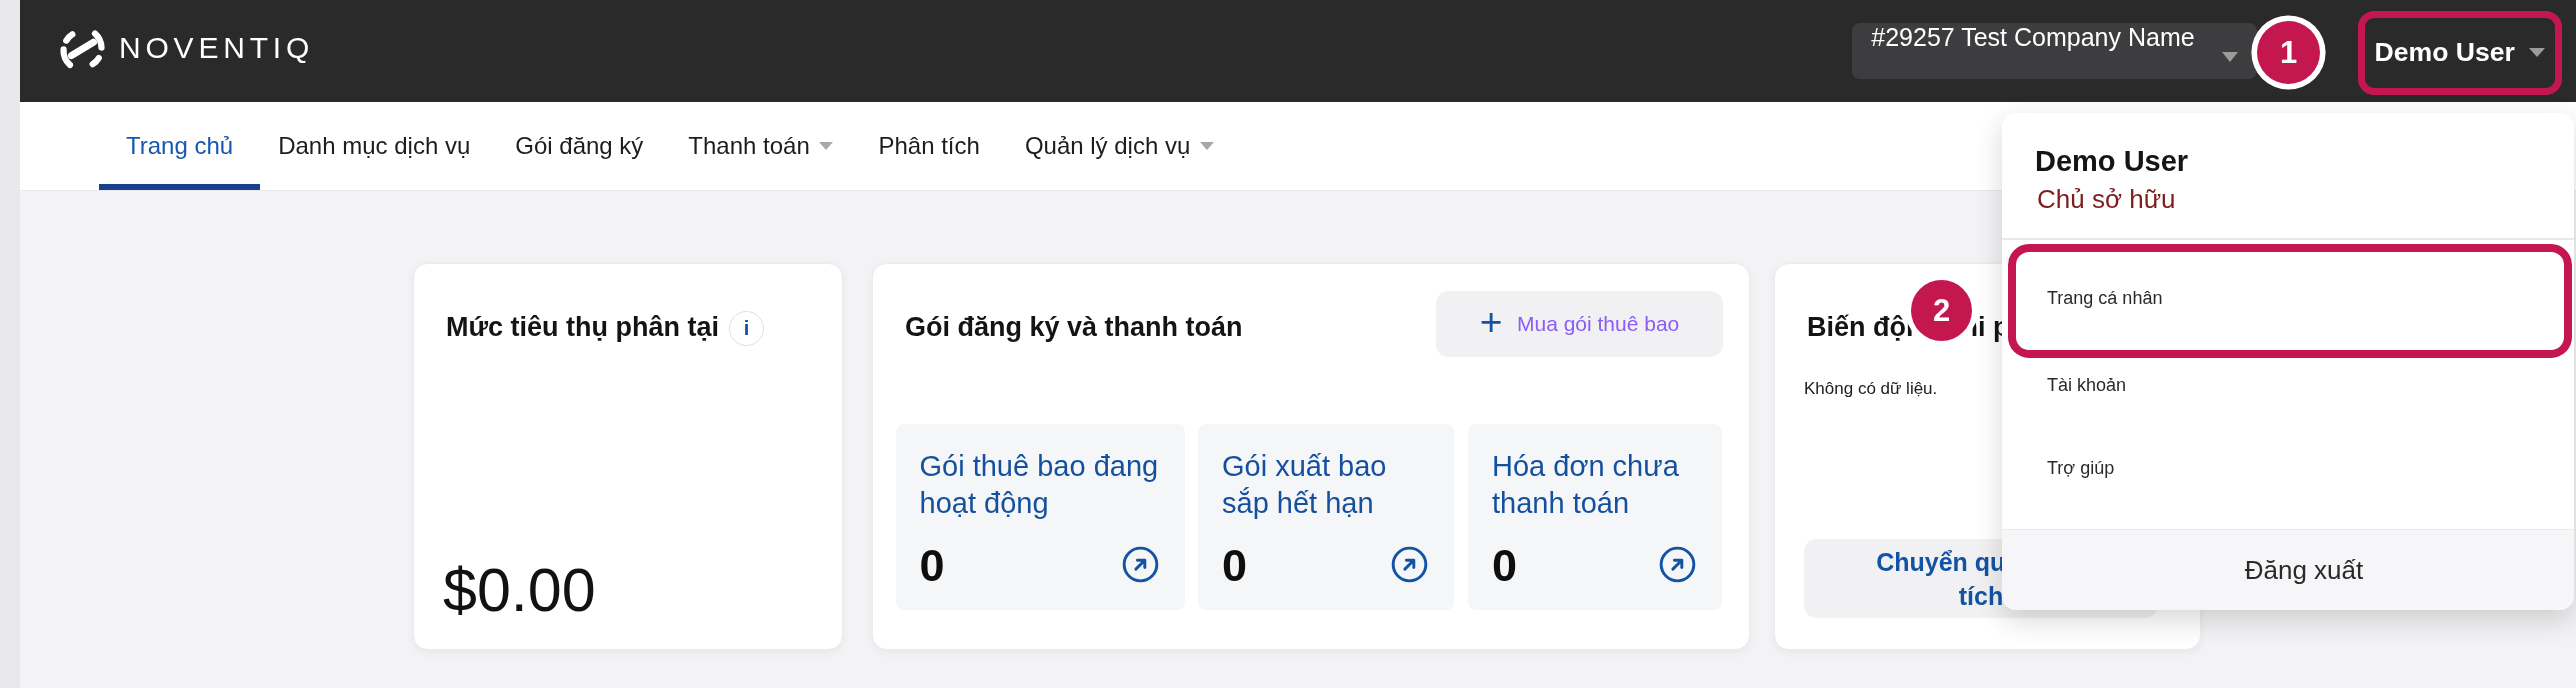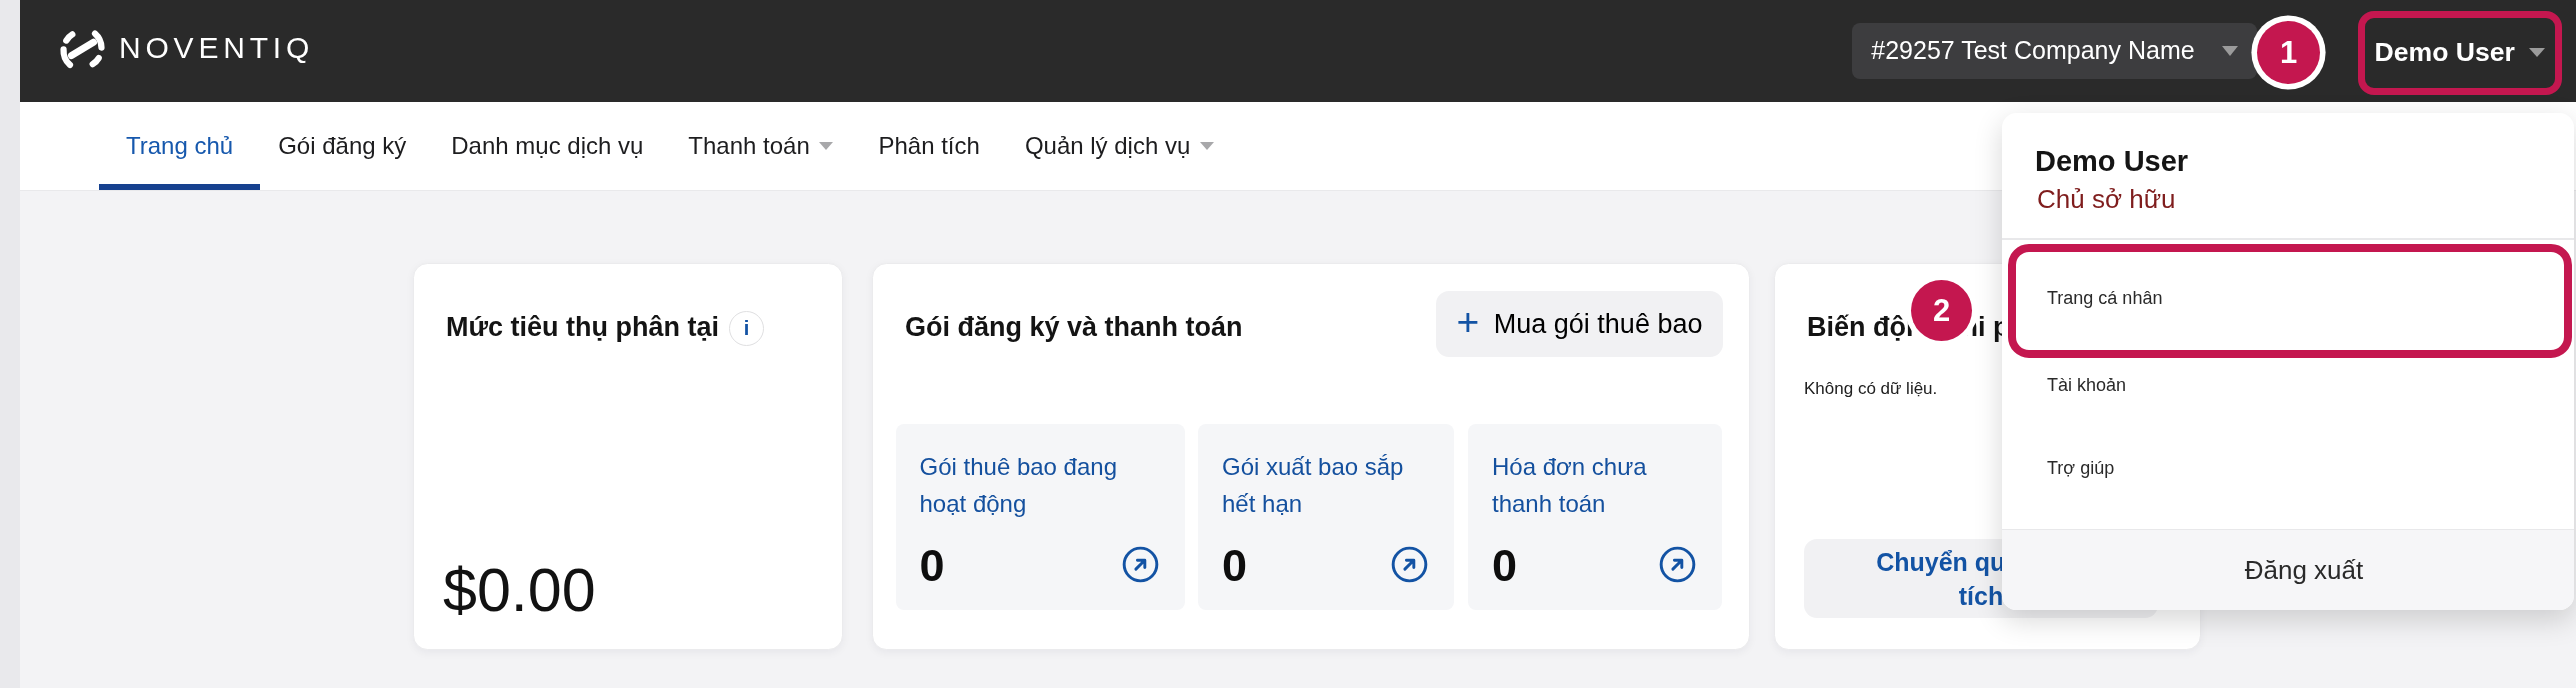--- a/index.html
+++ b/index.html
@@ -11,22 +11,22 @@
     margin-left:20px;
   }
   .abs{position:absolute;}
 
   
   .header{left:0;top:0;width:2576px;height:102px;background:#2a2a2a;z-index:10;}
   .logo{left:39px;top:22px;height:52px;display:flex;align-items:center;gap:13px;}
   .logo-text{color:#ffffff;font-size:30px;font-weight:500;letter-spacing:4.8px;}
   .company-pill{
     left:1832px;top:22.5px;width:405px;height:56px;box-sizing:border-box;
-    background:#3d3d3f;border-radius:8px;display:flex;align-items:center;
-    padding:0 19.3px;cursor:pointer;
+    background:#3d3d3f;border-radius:8px;display:flex;align-items:flex-start;
+    padding:0 19.3px;cursor:pointer;flex-direction:column;
   }
   .company-pill .label{color:#ffffff;font-size:25px;font-weight:500;white-space:nowrap;}
   .caret-down{
     width:0;height:0;border-left:8.9px solid transparent;border-right:8.9px solid transparent;
     border-top:10.5px solid #9b9b9b;display:inline-block;flex:none;
   }
   .company-pill .caret-down{margin-left:auto;}
   .step-badge{
     border-radius:50%;background:#c4174f;color:#fff;font-weight:700;
     display:flex;align-items:center;justify-content:center;
@@ -69,26 +69,26 @@
     display:flex;align-items:center;justify-content:center;
     color:#1353a4;font-size:20px;font-weight:700;cursor:pointer;
   }
   .amount{position:absolute;left:29px;bottom:24px;font-size:61px;font-weight:400;color:#121212;}
 
   .buy-btn{
     position:absolute;left:563px;top:27px;width:287px;height:66px;border-radius:13px;
     background:#f1f1f3;display:flex;align-items:center;justify-content:center;gap:14.5px;cursor:pointer;
   }
   .buy-btn .plus{color:#1353a4;font-size:39px;font-weight:400;line-height:0;transform:translateY(-2.4px);}
-  .buy-btn .label{color:#000000;font-size:27px;font-weight:500;white-space:nowrap;}
+  .buy-btn .label{color:#8b5cf6;font-size:21px;font-weight:500;white-space:nowrap;}
 
   .tile{
     position:absolute;top:160px;height:186px;background:#f5f6f8;border-radius:8px;box-sizing:border-box;
   }
-  .tile .tile-label{padding:24px 21px 0 24px;font-size:24px;font-weight:500;color:#14509e;line-height:37px;}
+  .tile .tile-label{padding:24px 21px 0 24px;font-size:29px;font-weight:500;color:#14509e;line-height:37px;}
   .tile .tile-value{position:absolute;left:24px;bottom:17.7px;font-size:45px;font-weight:700;color:#0e0e0e;}
   .tile .arrow-icon{position:absolute;right:26px;bottom:27px;width:37px;height:37px;cursor:pointer;}
 
   .empty-text{position:absolute;left:29px;top:115px;font-size:17px;color:#202020;}
   .link-btn{
     position:absolute;left:29px;top:275px;width:354px;height:79px;border-radius:13px;
     background:#f1f1f3;display:flex;align-items:center;justify-content:center;cursor:pointer;
   }
   .link-btn .label{
     display:inline-block;width:211px;text-align:center;
@@ -144,24 +144,24 @@
       <span class="label">Demo User</span>
       <span class="caret-down"></span>
     </div>
   </div>
 
   <div class="abs nav">
     <div class="nav-item active">
       <span>Trang chủ</span>
     </div>
     <div class="nav-item">
+      <span>Danh mục dịch vụ</span>
+    </div>
+    <div class="nav-item">
       <span>Gói đăng ký</span>
-    </div>
-    <div class="nav-item">
-      <span>Danh mục dịch vụ</span>
     </div>
     <div class="nav-item">
       <span>Thanh toán</span>
       <span class="caret-down"></span>
     </div>
     <div class="nav-item">
       <span>Phân tích</span>
     </div>
     <div class="nav-item">
       <span>Quản lý dịch vụ</span>

